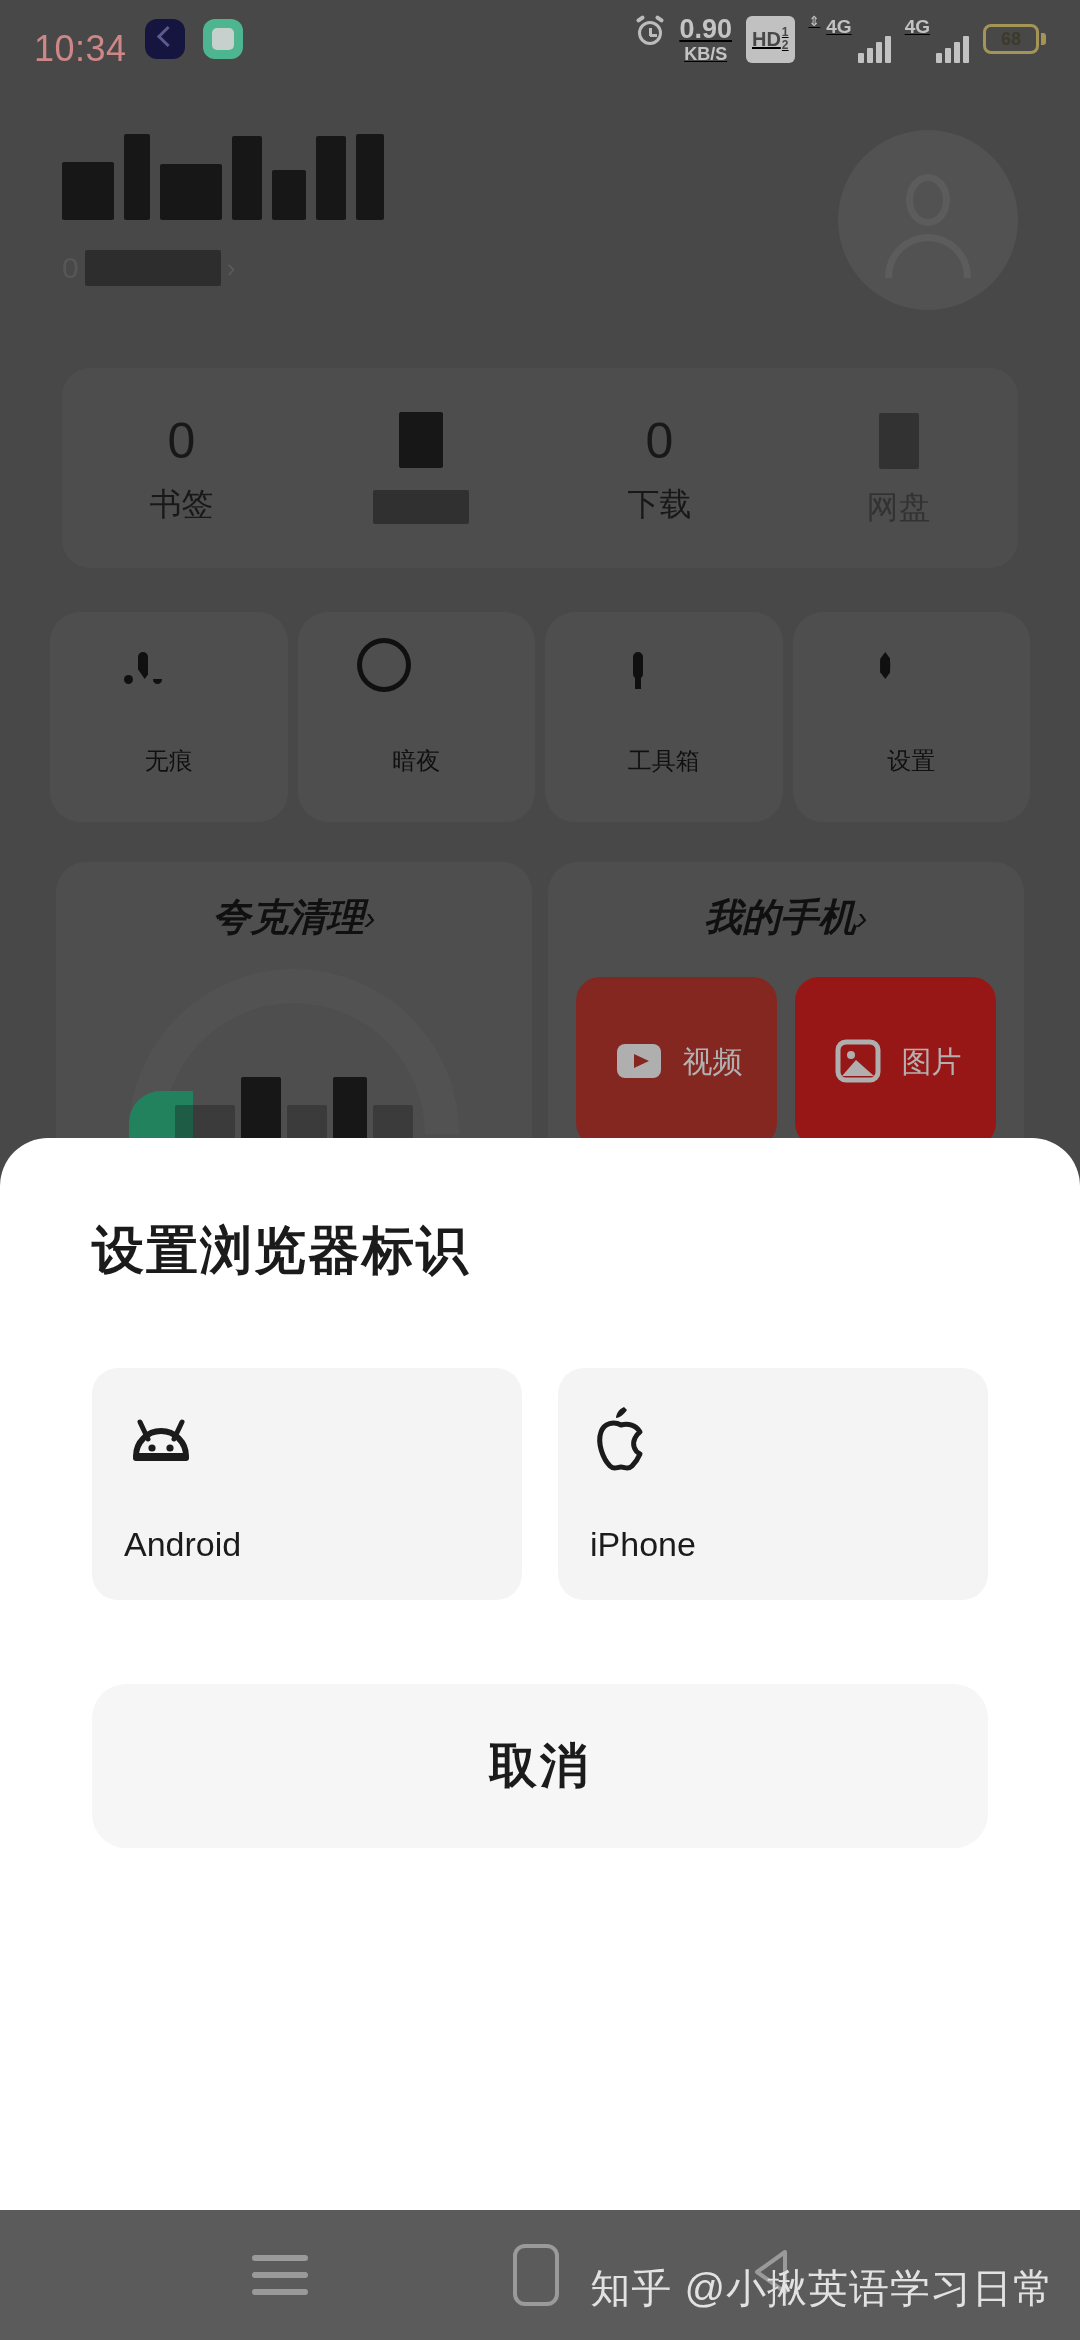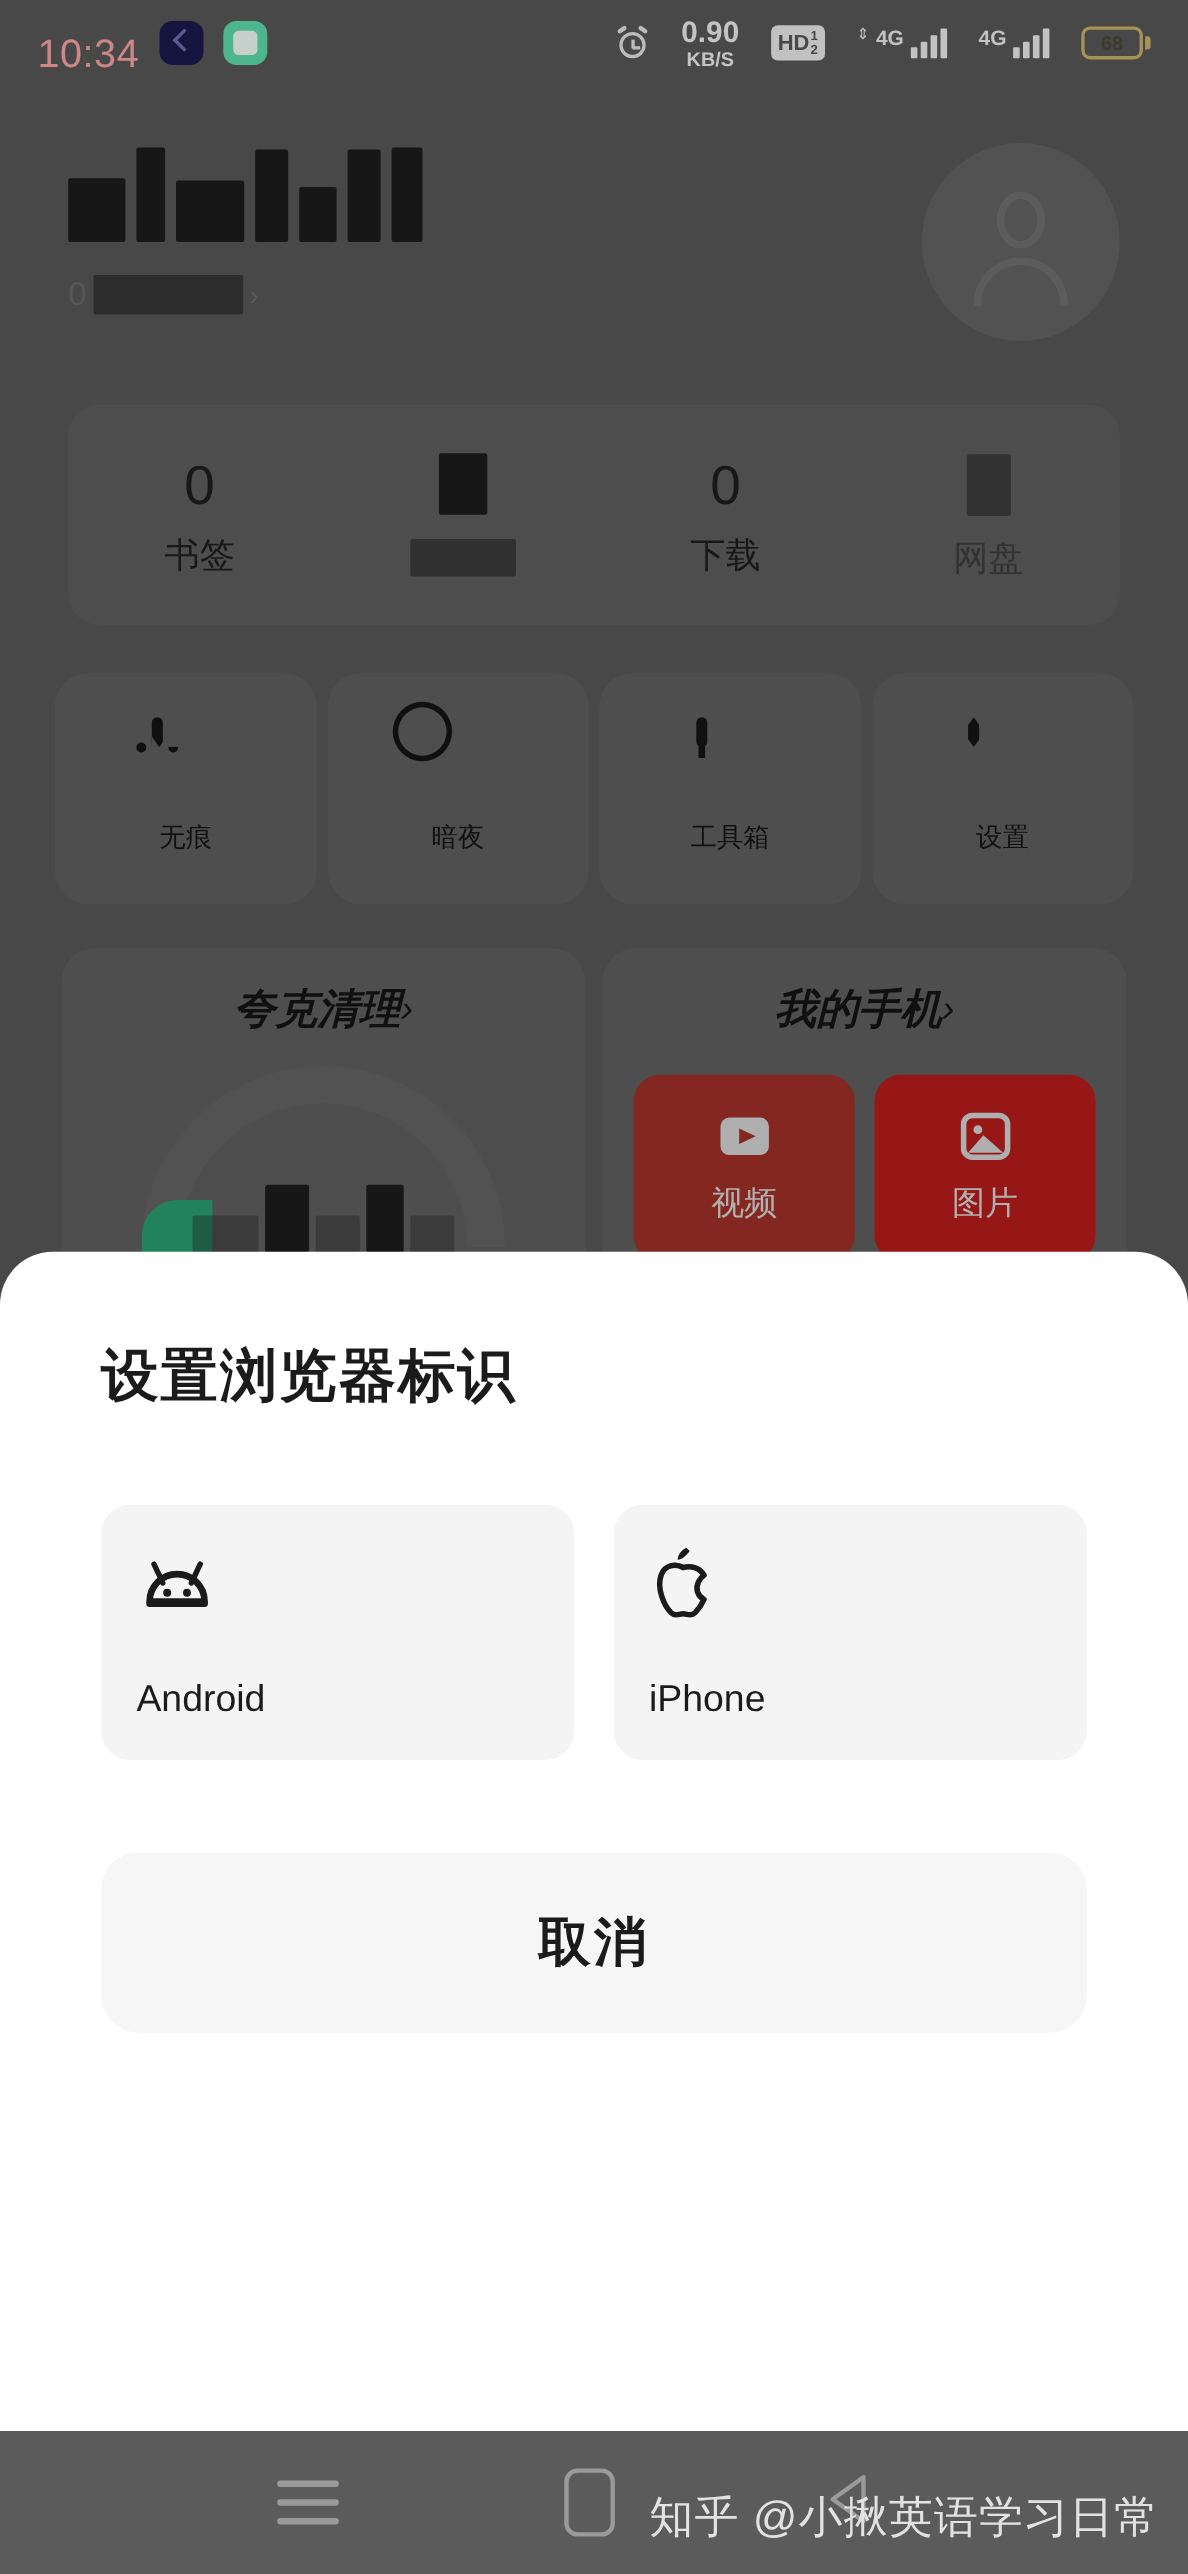--- a/index.html
+++ b/index.html
@@ -29,21 +29,21 @@
   .sb-app-icon.navy:after {
     content:""; position:absolute; left:15px; top:10px;
     width:12px; height:12px; border-left:3px solid #6f6fae; border-bottom:3px solid #6f6fae;
     transform:rotate(45deg);
   }
   .sb-app-icon.green { background:#5fdfb0; position:relative; }
   .sb-app-icon.green:after {
     content:""; position:absolute; left:9px; top:9px; width:22px; height:22px;
     background:#f2fffb; border-radius:5px;
   }
-  .sb-right { display:flex; align-items:center; gap:29px; }
+  .sb-right { display:flex; gap:14px;text-decoration:underline; }
   .ico-alarm { width:30px; height:30px; position:relative; }
   .ico-alarm .face {
     position:absolute; left:3px; top:5px; width:24px; height:24px;
     border:3px solid #e6e6e6; border-radius:50%;
   }
   .ico-alarm .ear-l, .ico-alarm .ear-r {
     position:absolute; top:1px; width:9px; height:4px; background:#e6e6e6; border-radius:2px;
   }
   .ico-alarm .ear-l { left:1px; transform:rotate(-35deg); }
   .ico-alarm .ear-r { right:1px; transform:rotate(35deg); }
@@ -147,21 +147,21 @@
   }
   .gauge .green-seg {
     position:absolute; left:-34px; top:88px; width:64px; height:78px;
     background:#2a9f73; border-radius:32px 0 0 32px;
   }
   .gauge-val { position:absolute; top:108px; display:flex; align-items:flex-end; gap:6px; }
   .mb-label { position:absolute; top:198px; font-size:34px; color:#5a5a5a; font-weight:bold; letter-spacing:4px; }
   .clean-cta { position:absolute; bottom:58px; left:0; width:100%; text-align:center;
                font-size:36px; color:#141414; font-weight:bold; }
   .tiles { display:grid; grid-template-columns:repeat(2,1fr); gap:18px; margin-top:34px; }
-  .tile { height:170px; border-radius:24px; display:flex; flex-direction:column;
+  .tile { height:170px; border-radius:24px; display:flex; flex-direction:row;
           align-items:center; justify-content:center; gap:16px; }
   .tile .lbl { font-size:30px; color:#d8d8d8; }
   .tile-ico { width:56px; height:48px; }
 
   
   .scrim { position:absolute; inset:0; background:rgba(0,0,0,0.18); }
 
   
   .sheet {
     position:absolute; left:0; bottom:130px; width:1080px; height:1072px;

